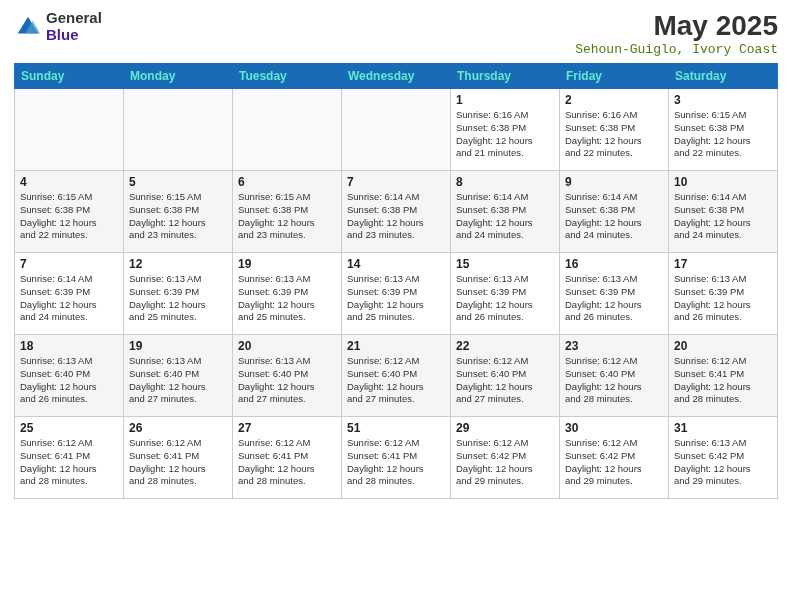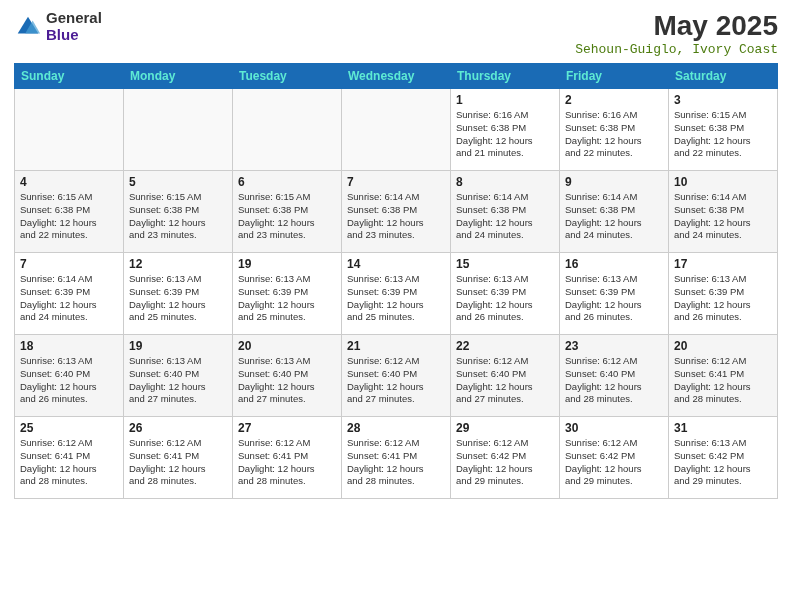--- a/index.html
+++ b/index.html
@@ -337,21 +337,21 @@
 and 28 minutes.</div>
           </td>
           <td>
             <div class="day-number">27</div>
             <div class="day-info" style="white-space: pre-line;">Sunrise: 6:12 AM
 Sunset: 6:41 PM
 Daylight: 12 hours
 and 28 minutes.</div>
           </td>
           <td>
-            <div class="day-number">28</div>
+            <div class="day-number">51</div>
             <div class="day-info" style="white-space: pre-line;">Sunrise: 6:12 AM
 Sunset: 6:41 PM
 Daylight: 12 hours
 and 28 minutes.</div>
           </td>
           <td>
             <div class="day-number">29</div>
             <div class="day-info" style="white-space: pre-line;">Sunrise: 6:12 AM
 Sunset: 6:42 PM
 Daylight: 12 hours

